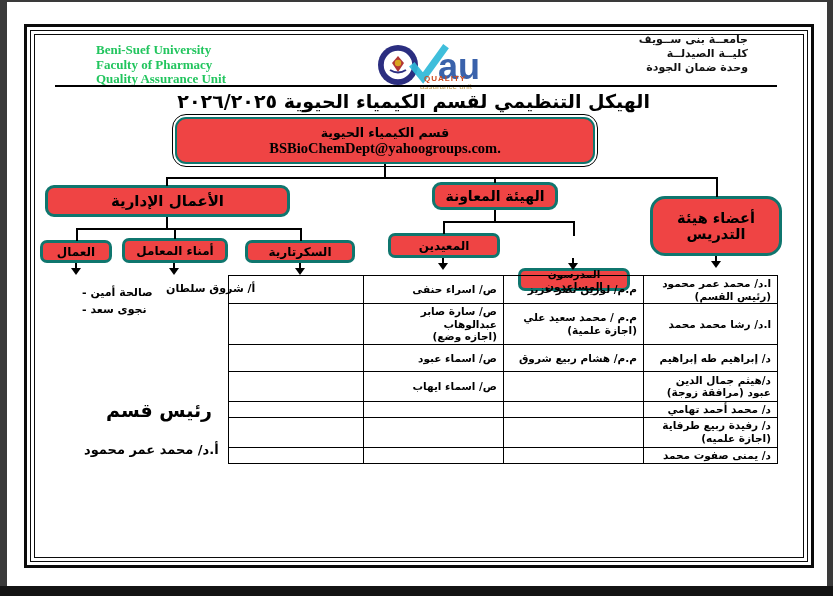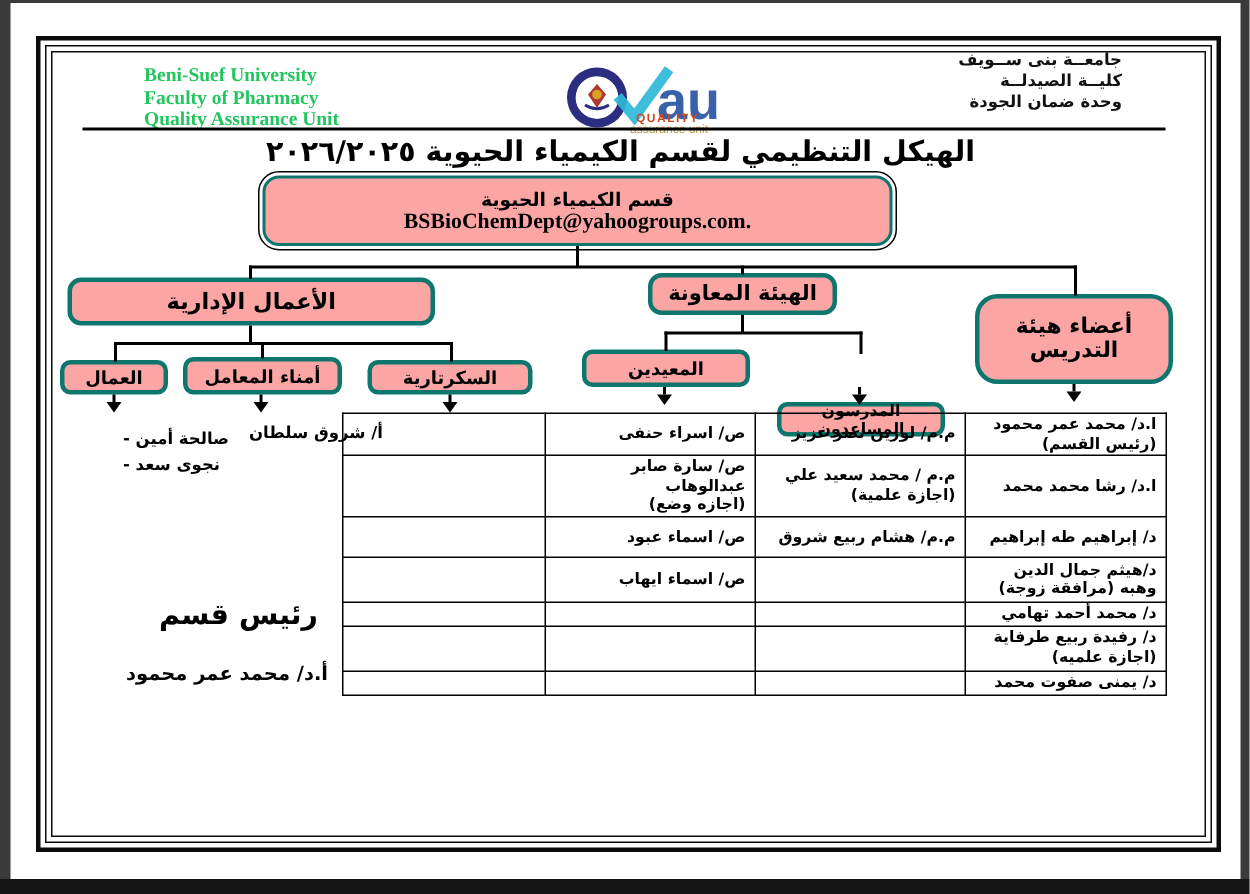--- a/index.html
+++ b/index.html
@@ -20,21 +20,21 @@
 
   #hdr-en{left:96px;top:43px;font:bold 13px/14.5px "Liberation Serif",serif;color:#22c55e;}
   #hdr-ar{left:608px;top:33px;width:140px;text-align:right;font:bold 11px/14px "DejaVu Sans",sans-serif;color:#111;}
   #hdr-rule{left:55px;top:85px;width:722px;height:2px;background:#000;}
 
   #doc-title{left:150px;top:89px;width:500px;text-align:right;
     font:bold 19px/24px "DejaVu Sans",sans-serif;color:#000;
     text-decoration-thickness:2px;text-underline-offset:3px;}
 
   
-  .obox{position:absolute;background:#fca5a5;border:3px solid #0f766e;border-radius:9px;
+  .obox{position:absolute;background:#ef4444;border:3px solid #0f766e;border-radius:9px;
     display:flex;align-items:center;justify-content:center;text-align:center;
     color:#000;font-weight:bold;box-sizing:border-box;}
   #dept-box{left:175px;top:117px;width:420px;height:47px;border-width:2.5px;border-radius:11px;
     outline:1.5px solid #000;outline-offset:2px;flex-direction:column;}
   #dept-box .l1{font-size:12.5px;}
   #dept-box .l2{font:bold 14.5px "Liberation Serif",serif;direction:ltr;}
   #box-admin{left:45px;top:185px;width:245px;height:32px;font-size:15px;}
   #box-support{left:432px;top:182px;width:126px;height:28px;font-size:14px;}
   #box-faculty{left:650px;top:196px;width:132px;height:60px;font-size:14.5px;border-radius:15px;padding:0 8px;}
   #box-workers{left:40px;top:240px;width:72px;height:23px;font-size:12px;border-radius:7px;}
@@ -204,21 +204,21 @@
 (اجازه وضع)</td>
       <td></td>
     </tr>
     <tr style="height:27px;">
       <td>د/ إبراهيم طه إبراهيم</td>
       <td>م.م/ هشام ربيع شروق</td>
       <td>ص/ اسماء عبود</td>
       <td></td>
     </tr>
     <tr style="height:30px;">
-      <td>د/هيثم جمال الدين وهبه (مرافقة زوجة)</td>
+      <td>د/هيثم جمال الدين عبود (مرافقة زوجة)</td>
       <td></td>
       <td>ص/ اسماء ايهاب</td>
       <td></td>
     </tr>
     <tr style="height:13px;">
       <td>د/ محمد أحمد تهامي</td>
       <td></td>
       <td></td>
       <td></td>
     </tr>

